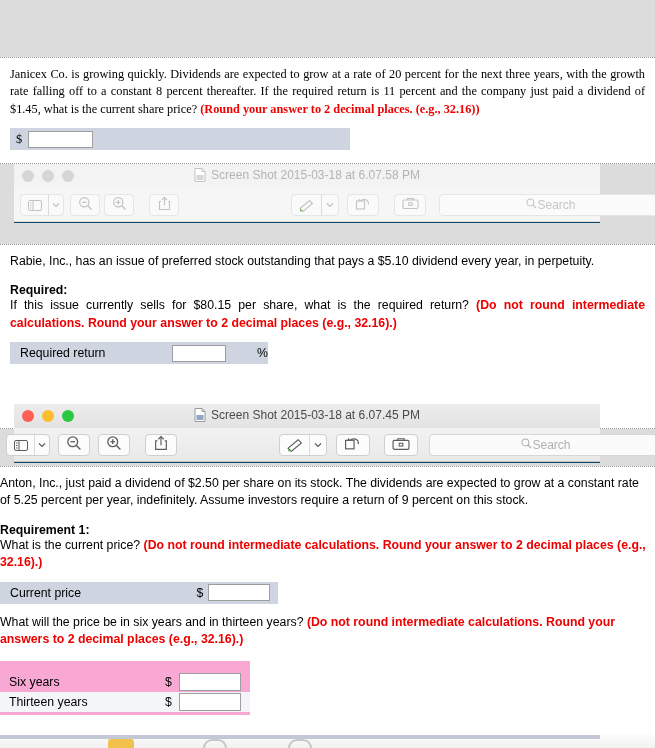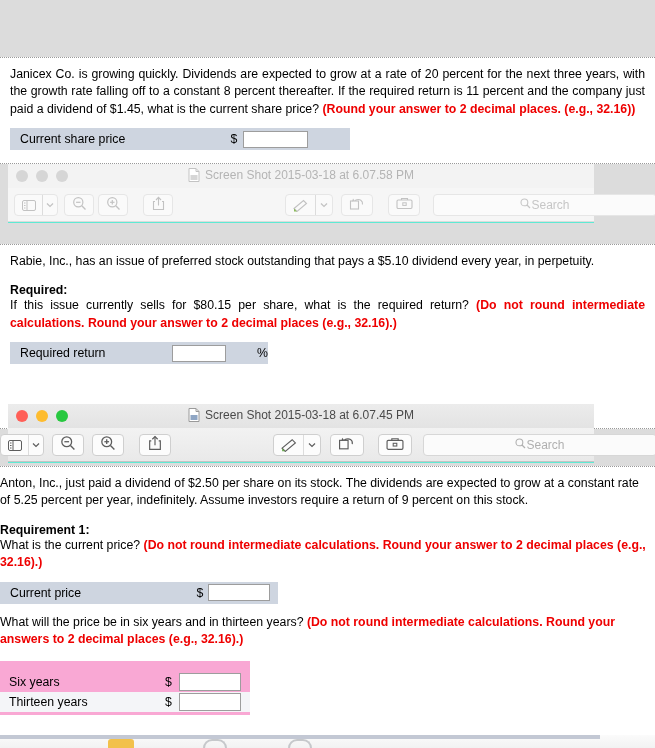--- a/index.html
+++ b/index.html
@@ -97,22 +97,22 @@
     white-space: nowrap;
   }
   .ans-table .tsym { font-size: 12.3px; color: #000; width: 14px; }
   .ans-table .tfld {
     background: #ffffff; border: 1px solid #9d9d9d;
     width: 62px; height: 18px;
   }
 
   
   .win {
-    position: absolute; left: 8px; width: 586px;
-    background: #5eead4;
+    position: absolute; left: 14px; width: 586px;
+    background: #0c4a6e;
   }
   .titlebar {
     height: 24px; position: relative;
     background: linear-gradient(to bottom, #ececec, #e3e3e3);
     border-bottom: none;
   }
   .win.inactive .titlebar { background: #f3f3f3; }
   .lights { position: absolute; left: 8px; top: 6px; display: flex; gap: 8px; }
   .light { width: 12px; height: 12px; border-radius: 50%; }
   .win.active .light.close { background: #ff5f57; }
@@ -182,25 +182,24 @@
   .folder-ico { width: 26px; height: 9px; background: #f2c14b; border-radius: 3px 3px 0 0; }
   .circle-ico { width: 24px; height: 9px; border: 2px solid #c6c8cb; border-bottom: none; border-radius: 13px 13px 0 0; }
 </style>
 </head>
 <body>
 
 <div id="root">
 
   <div class="desktop-bg"></div>
 
-  <div class="doc-page" style="top:57px; height:107px;">
+  <div class="doc-page" style="top:57px; height:107px;font-family:Liberation Serif, serif;">
     <div class="doc-inner">
       <p class="qtext"><span>Janicex Co. is growing quickly. Dividends are expected to grow at a rate of 20 percent for the next three years, with the growth rate falling off to a constant 8 percent thereafter. If the required return is 11 percent and the company just paid a dividend of $1.45, what is the current share price?</span> <span class="red">(Round your answer to 2 decimal places. (e.g., 32.16))</span></p>
       <div class="ans-row row-share">
-        <span class="lbl">Current share price</span>
         <span class="sym">$</span>
         <span class="fld"></span>
       </div>
     </div>
   </div>
 
   <div class="win inactive" style="top:164px; height:59px;">
     <div class="titlebar">
       <div class="lights">
         <span class="light close"></span>

